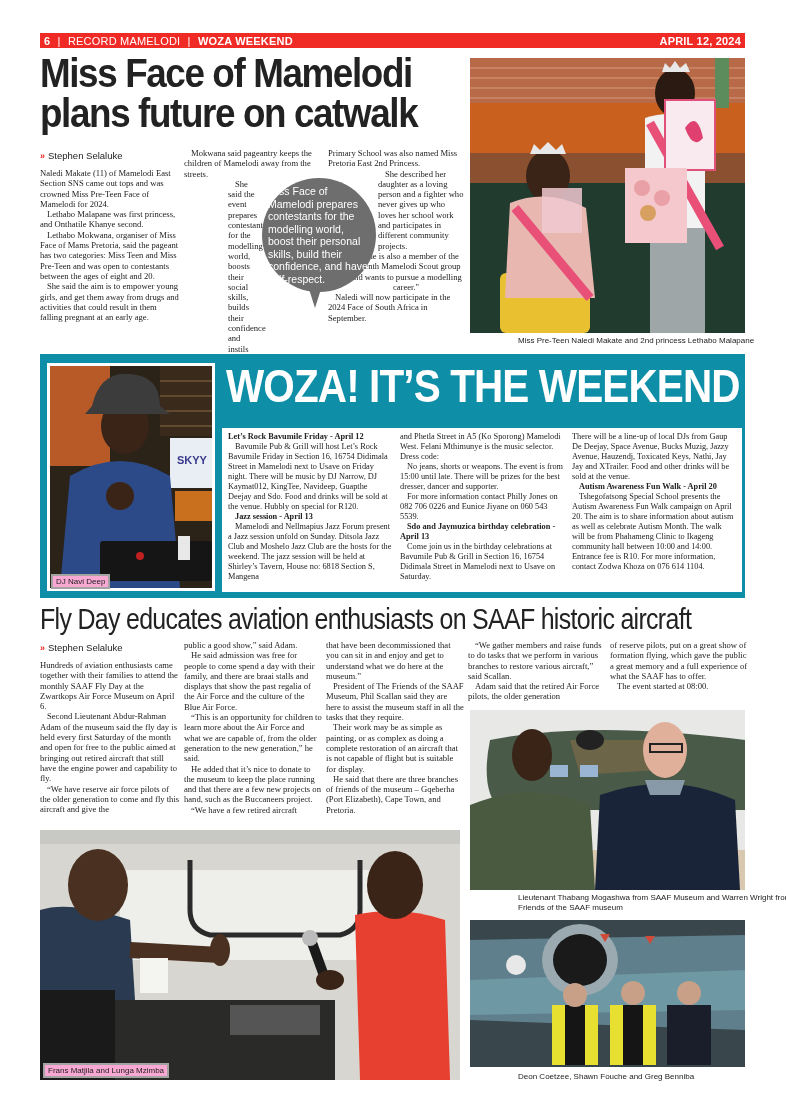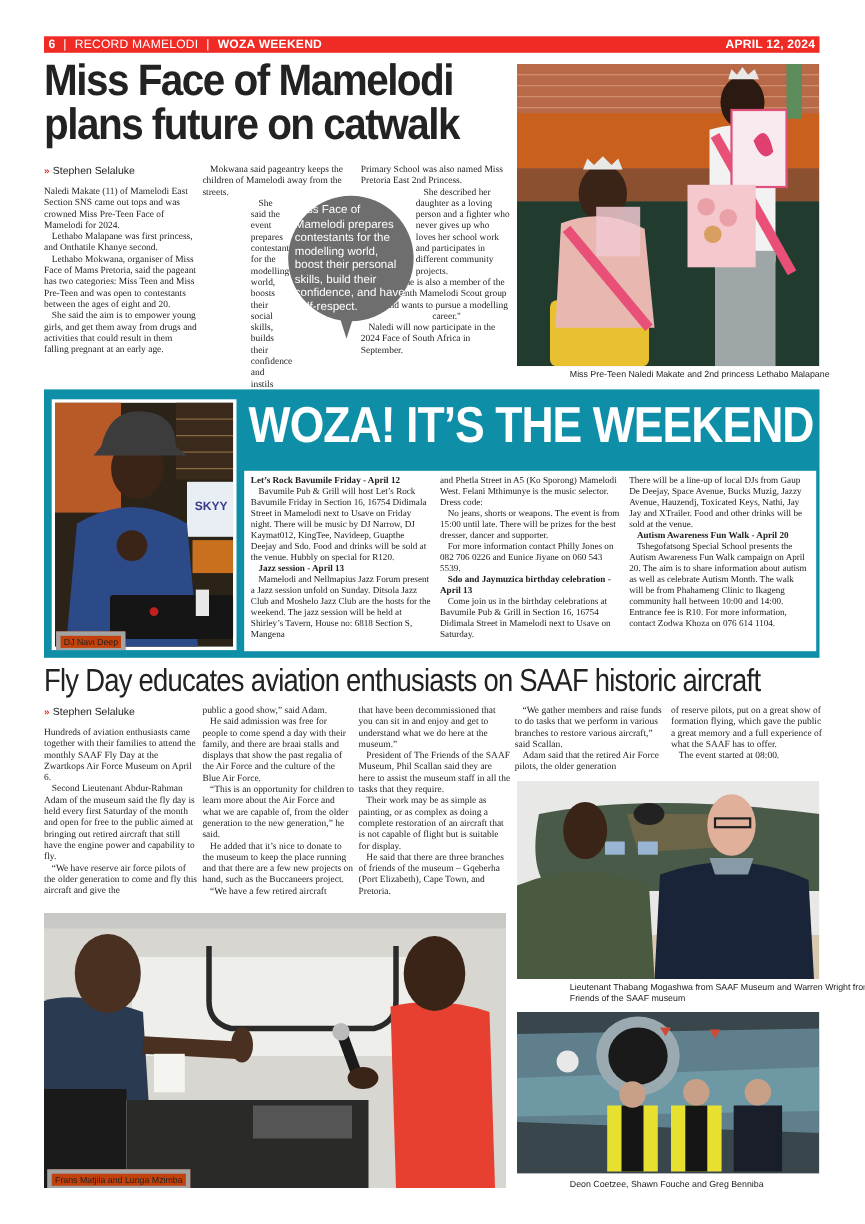--- a/index.html
+++ b/index.html
@@ -42,21 +42,21 @@
   .woza { left: 40px; top: 354px; width: 705px; height: 244px; background: #0f8ea8; }
   .woza-title { left: 226px; top: 361px; font-family: "Liberation Sans", sans-serif; font-weight: bold; font-size: 46px; line-height: 50px;
                 color: #fff; letter-spacing: -1px; transform: scaleX(0.88); transform-origin: left top; white-space: nowrap; }
   .woza-text { left: 222px; top: 428px; width: 520px; height: 164px; background: #fff; padding: 4px 6px; display: flex; gap: 8px; }
   .woza-text .col { flex: 1; font-size: 8.3px; line-height: 10px; }
 
   
   .h2 { left: 40px; top: 603px; font-family: "Liberation Sans", sans-serif; font-size: 29px; line-height: 32px; color: #222;
         letter-spacing: -0.8px; transform: scaleX(0.86); transform-origin: left top; white-space: nowrap; }
 
-  .caption-box { background: #c2410c; padding: 1px 3px; font-family: "Liberation Sans", sans-serif; font-size: 8px; color: #222; border: 4px solid #a3a3a3; }
+  .caption-box { background: #f9a8d4; padding: 1px 3px; font-family: "Liberation Sans", sans-serif; font-size: 8px; color: #222; border: 2px solid #a3a3a3; }
 </style>
 </head>
 <body>
 
 <div class="abs topbar">
   <div class="left">
     <span>6</span>
     <span class="thin">|</span>
     <span class="thin">RECORD MAMELODI</span>
     <span class="thin">|</span>

